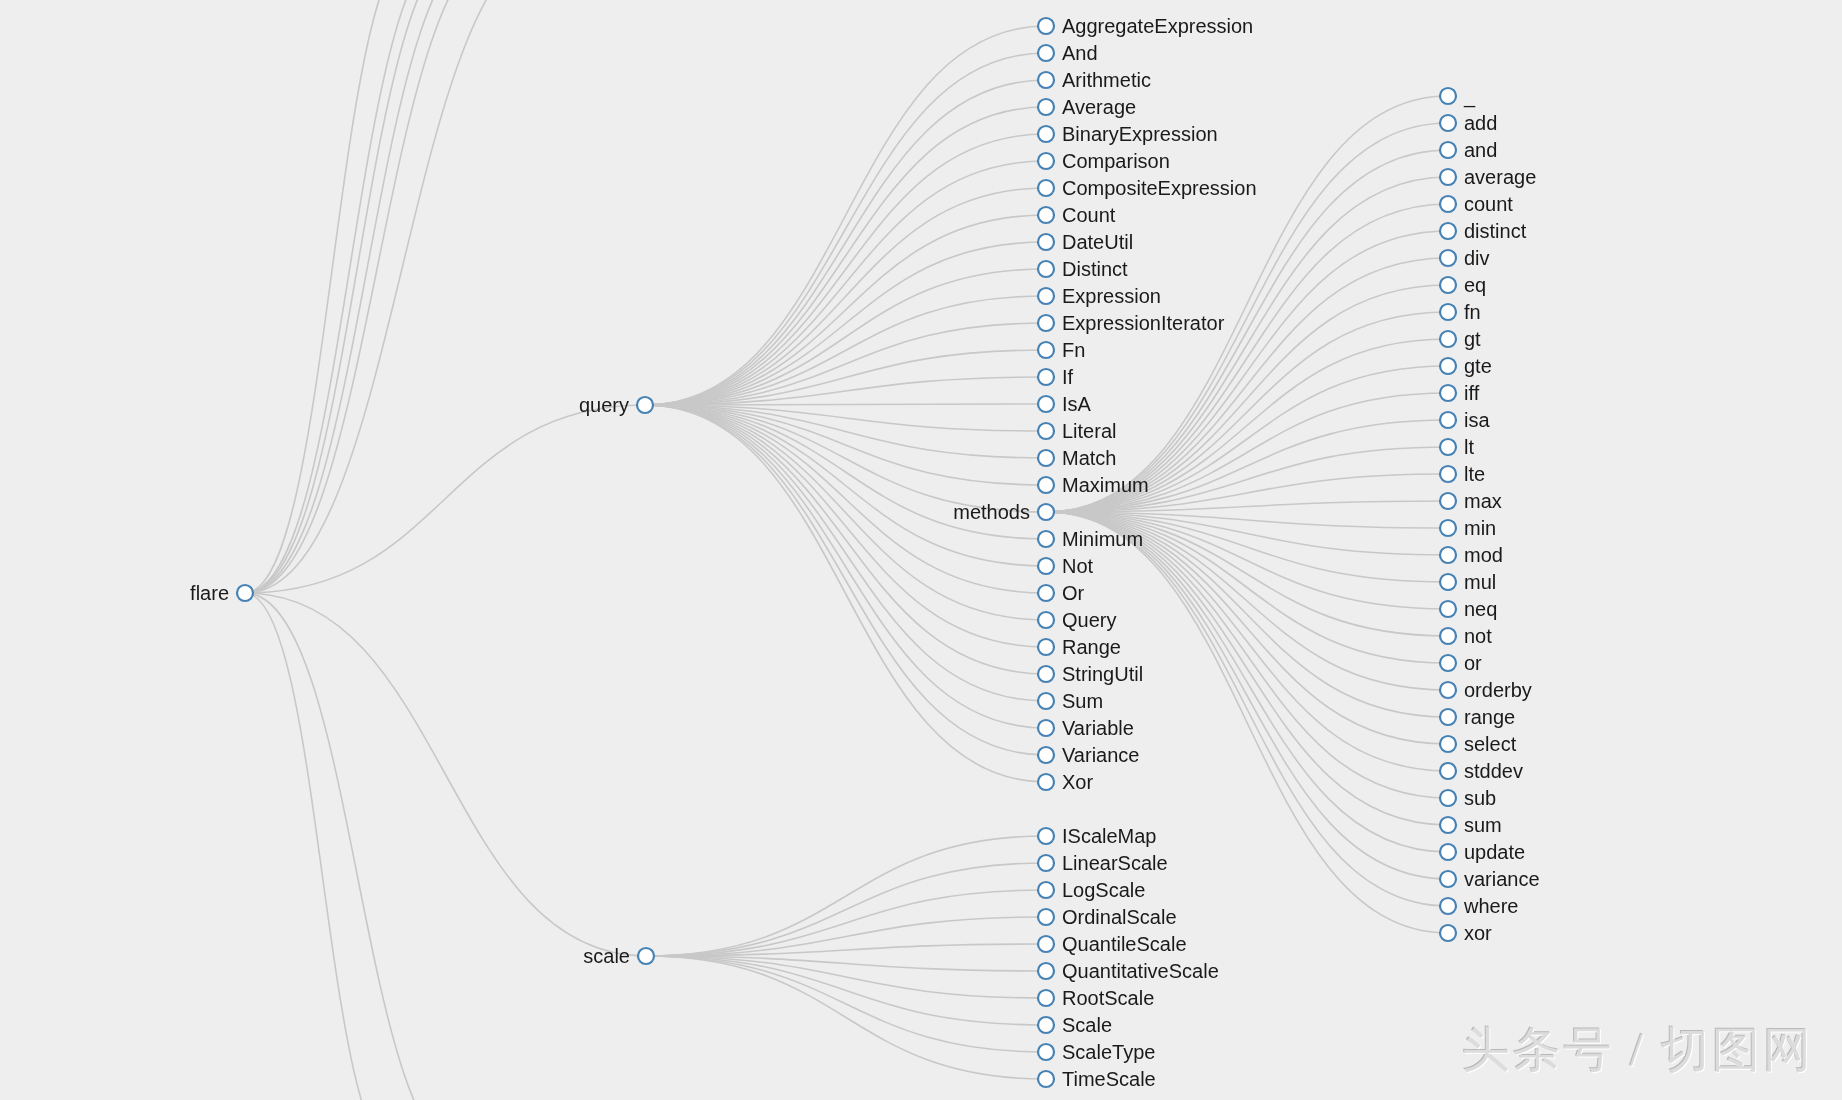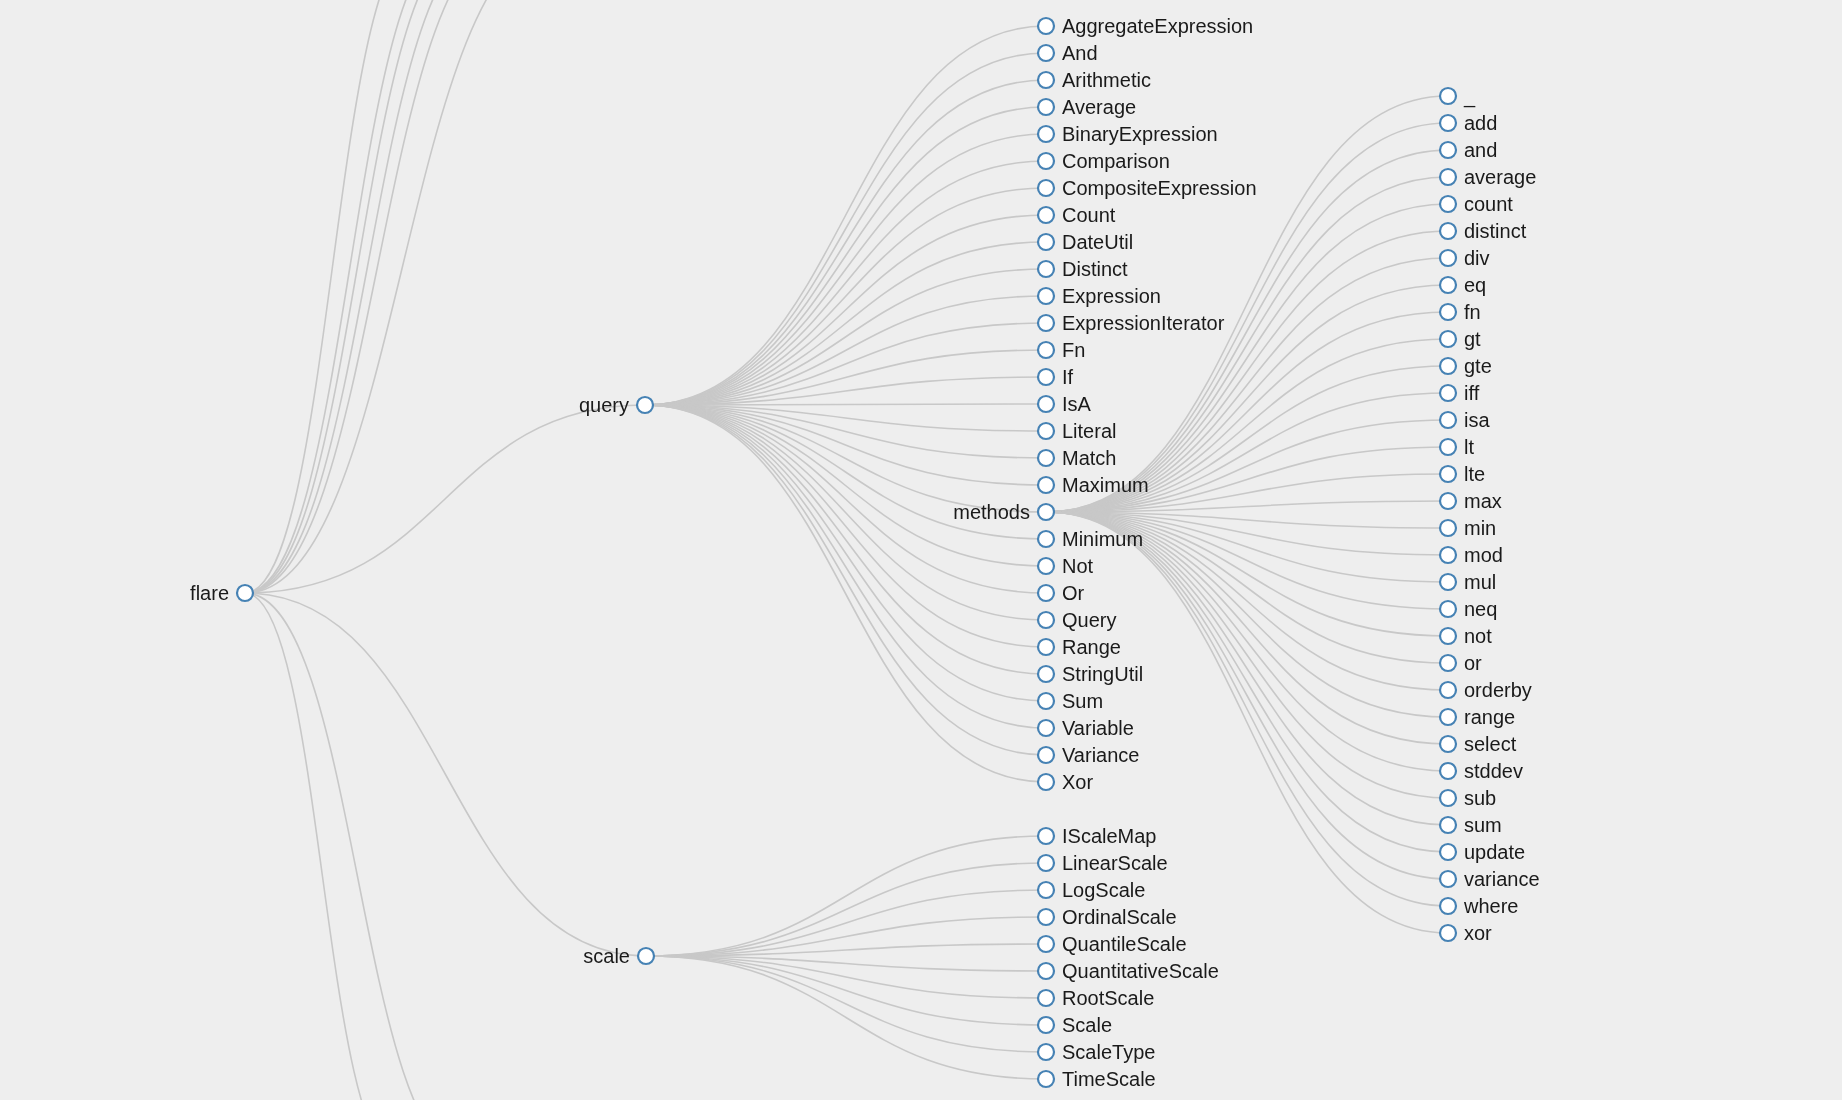--- a/index.html
+++ b/index.html
@@ -442,13 +442,14 @@
         <g transform="translate(1448,906)">
           <circle class="node-circle" r="8" fill="#ffffff" stroke="#4682b4"></circle>
           <text class="node-label right" x="16" y="7" font-size="20" fill="#1a1a1a">where</text>
         </g>
         <g transform="translate(1448,933)">
           <circle class="node-circle" r="8" fill="#ffffff" stroke="#4682b4"></circle>
           <text class="node-label right" x="16" y="7" font-size="20" fill="#1a1a1a">xor</text>
         </g>
       </g>
   </svg>
+  <div id="watermark">头条号 / 切图网</div>
 </div>
 
 </body></html>

